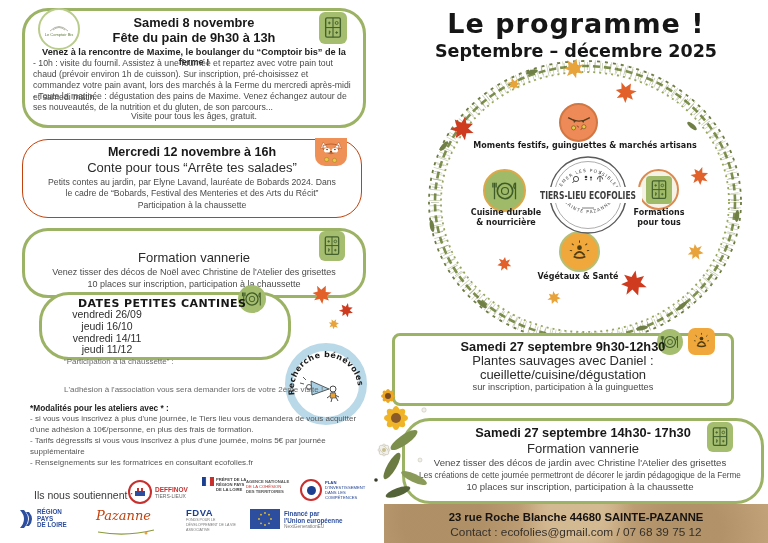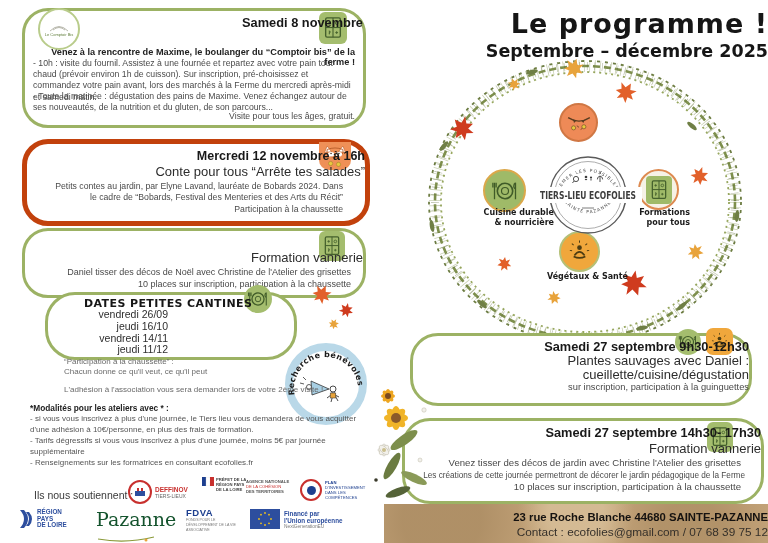--- a/index.html
+++ b/index.html
@@ -1,22 +1,22 @@
 <!DOCTYPE html>
 <html><head>
 <meta charset="utf-8">
 <style>
   html,body{margin:0;padding:0;background:#ffffff;}
   .page{position:relative;width:768px;height:543px;background:#fff;overflow:hidden;
         font-family:"Liberation Sans",sans-serif;color:#3a3a3a;}
   .abs{position:absolute;}
   .card{position:absolute;background:#fff;}
   .gr{border:3px solid #9cb264;border-radius:26px;}
-  .or{border:5px solid #c2410c;border-radius:26px;}
-  .c{text-align:right;}
+  .or{border:1px solid #c2410c;border-radius:26px;}
+  .c{text-align:center;}
   .hand{font-family:"DejaVu Sans",sans-serif;font-weight:800;color:#161616;}
   .bold{font-weight:bold;color:#222;}
   .body-s{font-size:8.7px;line-height:11.2px;color:#4a4a4a;}
   .title-13{font-size:12.8px;font-weight:bold;color:#181818;}
   .sub-13{font-size:13px;color:#2c2c2c;}
   .note{font-size:8px;color:#6a6a6a;line-height:10.5px;}
   .badge{position:absolute;display:flex;align-items:center;justify-content:center;}
   .icon-circle{border-radius:50%;display:flex;align-items:center;justify-content:center;}
   .cat-label{font-family:"DejaVu Sans",sans-serif;font-weight:800;font-size:8px;color:#1c1c1c;line-height:10px;}
   .logo-txt{font-size:4px;line-height:4.6px;color:#5f7d3a;text-align:center;}
@@ -82,20 +82,21 @@
     </defs>
   </svg>
 
   <div class="card gr" style="left:22px;top:8px;width:338px;height:114px">
     <div class="badge" style="left:294px;top:1px;width:28px;height:32px;background:#a4bd6e;border-radius:6px">
       <svg width="22" height="26">
           <use href="#sym-grid"></use>
         </svg>
     </div>
     <div class="abs c title-13" style="left:0;top:4px;width:100%">Samedi 8 novembre</div>
+    <div class="abs c title-13" style="left:0;top:19px;width:100%">Fête du pain de 9h30 à 13h</div>
     <div class="abs c bold" style="left:8px;top:36px;width:322px;font-size:9.2px">Venez à la rencontre de Maxime, le boulanger du “Comptoir bis” de la ferme !</div>
     <div class="abs body-s" style="left:8px;top:47px;width:322px">- 10h : visite du fournil. Assistez à une fournée et repartez avec votre pain tout chaud (prévoir environ 1h de cuisson). Sur inscription, pré-choisissez et commandez votre pain avant, lors des marchés à la Ferme du mercredi après-midi et samedi matin.</div>
     <div class="abs body-s" style="left:8px;top:80px;width:322px">- Toute la matinée : dégustation des pains de Maxime. Venez échangez autour de ses nouveautés, de la nutrition et du gluten, de son parcours...</div>
     <div class="abs c body-s" style="left:8px;top:100px;width:322px">Visite pour tous les âges, gratuit.</div>
   </div>
 
   <div class="abs icon-circle" style="left:38px;top:8px;width:38px;height:38px;background:#fff;border:2px solid #b9cc8b;flex-direction:column">
     <svg width="22" height="12">
         <path d="M2,10 Q11,1 20,10 M5,9 Q11,4 17,9" fill="none" stroke="#9a9a8a" stroke-width="0.7"></path>
       </svg>
@@ -114,25 +115,25 @@
     <div class="abs c body-s" style="left:22px;top:60px;width:294px">Participation à la chaussette</div>
   </div>
 
   <div class="card gr" style="left:22px;top:228px;width:338px;height:64px">
     <div class="badge" style="left:294px;top:0px;width:26px;height:30px;background:#a4bd6e;border-radius:6px">
       <svg width="20" height="24">
           <use href="#sym-grid"></use>
         </svg>
     </div>
     <div class="abs c sub-13" style="left:0;top:19px;width:100%">Formation vannerie</div>
-    <div class="abs c body-s" style="left:12px;top:36px;width:314px;font-size:9px">Daniel tisser des décos de Noël avec Christine de l'Atelier des grisettes</div>
+    <div class="abs c body-s" style="left:12px;top:36px;width:314px;font-size:9px">Venez tisser des décos de Noël avec Christine de l'Atelier des grisettes</div>
     <div class="abs c body-s" style="left:12px;top:48px;width:314px;font-size:9px">10 places sur inscription, participation à la chaussette</div>
   </div>
 
-  <div class="card gr" style="left:45px;top:292px;width:246px;height:62px;border-radius:30px">
+  <div class="card gr" style="left:39px;top:292px;width:246px;height:62px;border-radius:30px">
     <div class="badge icon-circle" style="left:196px;top:-10px;width:28px;height:28px;background:#a4bd6e">
       <svg width="22" height="22">
           <use href="#sym-plate"></use>
         </svg>
     </div>
     <div class="abs hand" style="left:36px;top:2px;font-size:11px;letter-spacing:0.4px">DATES PETITES CANTINES</div>
     <div class="abs c" style="left:10px;top:14px;width:110px;font-size:10.5px;color:#2e2e2e;line-height:11.8px">
       <div>vendredi 26/09</div>
       <div>jeudi 16/10</div>
       <div>vendredi 14/11</div>
@@ -158,21 +159,20 @@
       <path d="M26,38 L44,46 L27,52 Z" fill="#a8cfe3" stroke="#333" stroke-width="0.8"></path>
       <circle cx="24" cy="44" r="2.5" fill="#fff" stroke="#333" stroke-width="0.8"></circle>
       <circle cx="48" cy="46" r="3" fill="#fff" stroke="#333" stroke-width="0.9"></circle>
       <path d="M47,49 q1,6 -1,10 M49,49 q2,6 4,9 M46,52 l-4,3 M50,52 l4,2" stroke="#333" stroke-width="0.9" fill="none"></path>
       <rect x="45.2" y="50" width="5.6" height="5" fill="#e8a33b" stroke="#333" stroke-width="0.5"></rect>
       <path d="M18,34 l3,3 M15,40 l4,1" stroke="#333" stroke-width="0.8"></path>
     </g>
   </svg>
 
   <div class="abs note" style="left:64px;top:357px;width:230px">“Participation à la chaussette” :</div>
-  <div class="abs note" style="left:64px;top:367px;width:230px">Chacun donne ce qu'il veut, ce qu'il peut</div>
   <div class="abs note" style="left:64px;top:385px;width:300px">L'adhésion à l'association vous sera demander lors de votre 2ème visite !</div>
 
   <div class="abs" style="left:30px;top:403px;width:330px;font-size:8.3px;font-weight:bold;color:#222">*Modalités pour les ateliers avec * :</div>
   <div class="abs note" style="left:30px;top:414px;width:328px;color:#555">- si vous vous inscrivez à plus d'une journée, le Tiers lieu vous demandera de vous acquitter d'une adhésion à 10€/personne, en plus des frais de formation.</div>
   <div class="abs note" style="left:30px;top:436px;width:328px;color:#555">- Tarifs dégressifs si vous vous inscrivez à plus d'une journée, moins 5€ par journée supplémentaire</div>
   <div class="abs note" style="left:30px;top:458px;width:328px;color:#555">- Renseignements sur les formatrices en consultant ecofolies.fr</div>
 
   <div class="abs" style="left:34px;top:489px;font-size:10.5px;color:#3a3a3a">Ils nous soutiennent :</div>
 
   <div class="abs" style="left:128px;top:480px;display:flex;align-items:center;gap:3px">
@@ -221,21 +221,21 @@
       <path d="M8,4 Q14,11 8,18 L11,18 Q17,11 11,4 Z" fill="#2d4e9e"></path>
     </svg>
     <div style="line-height:6.5px">
       <div style="font-size:6.3px;font-weight:bold;color:#2d4e9e">RÉGION</div>
       <div style="font-size:6.3px;font-weight:bold;color:#2d4e9e">PAYS</div>
       <div style="font-size:6.3px;font-weight:bold;color:#2d4e9e">DE LOIRE</div>
     </div>
   </div>
 
   <div class="abs" style="left:96px;top:508px">
-    <div style="font-family:'DejaVu Serif',serif;font-size:19px;color:#14532d">Pazanne</div>
+    <div style="font-family:'DejaVu Serif',serif;font-style:italic;font-size:13px;color:#c2410c">Pazanne</div>
     <svg width="60" height="8">
         <path d="M2,3 Q30,8 58,1" fill="none" stroke="#8a9a3a" stroke-width="1.2"></path>
         <circle cx="50" cy="4" r="1.5" fill="#e8a33b"></circle>
       </svg>
   </div>
 
   <div class="abs" style="left:186px;top:507px;width:60px">
     <div style="font-size:9.5px;font-weight:bold;color:#1d3f8f;letter-spacing:0.5px">FDVA</div>
     <div class="tinylogo" style="font-size:3.6px;color:#777;width:52px">FONDS POUR LE DÉVELOPPEMENT DE LA VIE ASSOCIATIVE</div>
   </div>
@@ -293,20 +293,21 @@
       <use href="#sym-leaf" x="-10" y="-10" width="20" height="20" transform="translate(242,228) rotate(160) scale(1.35)" fill="#cf3b1e"></use>
       <use href="#sym-leaf" x="-10" y="-10" width="20" height="20" transform="translate(162,242) rotate(-160) scale(0.7)" fill="#e8a33b"></use>
     </g>
   </svg>
 
   <div class="abs icon-circle" style="left:559px;top:103px;width:35px;height:35px;background:#ee8a57;border:2px solid #d07744">
     <svg width="26" height="26">
         <use href="#sym-banner"></use>
       </svg>
   </div>
+  <div class="abs c cat-label" style="left:420px;top:141px;width:330px">Moments festifs, guinguettes &amp; marchés artisans</div>
 
   <div class="abs icon-circle" style="left:483px;top:169px;width:39px;height:39px;background:#9fba68;border:2px solid #dba84b">
     <svg width="28" height="28">
         <use href="#sym-plate"></use>
       </svg>
   </div>
   <div class="abs c cat-label" style="left:458px;top:208px;width:96px">
     <div>Cuisine durable</div>
     <div>&amp; nourricière</div>
   </div>
@@ -350,21 +351,21 @@
         <path d="M50.6,30 q1.4,2.4 2.8,0 z" stroke="none"></path>
       <circle cx="57" cy="28.6" r="1.1" stroke="none"></circle>
         <path d="M55.8,30.4 q1.2,2 2.4,0 z" stroke="none"></path>
       <path d="M66,33 l0,-6 M66,27 q-3,1 -2.6,3.4 M66,27 q3,1 2.6,3.4 M66,25 q0,-2 1.6,-2.6" fill="none" stroke-width="0.9"></path>
     </g>
     <rect x="0" y="38" width="108" height="16" fill="#ffffff"></rect>
     <text x="54" y="50" text-anchor="middle" font-family="DejaVu Sans" font-weight="bold" font-size="9.6" fill="#3c3c3c" textLength="96" lengthAdjust="spacingAndGlyphs">TIERS-LIEU ECOFOLIES</text>
     <line x1="48" y1="59" x2="60" y2="59" stroke="#5a5a5a" stroke-width="0.8"></line>
   </svg>
 
-  <div class="card gr" style="left:410px;top:333px;width:336px;height:67px;border-radius:28px">
+  <div class="card gr" style="left:392px;top:333px;width:336px;height:67px;border-radius:8px">
     <div class="badge icon-circle" style="left:262px;top:-7px;width:26px;height:26px;background:#a4bd6e">
       <svg width="20" height="20">
           <use href="#sym-plate"></use>
         </svg>
     </div>
     <div class="badge" style="left:293px;top:-8px;width:27px;height:27px;background:#f0a73c;border-radius:7px">
       <svg width="21" height="21">
           <use href="#sym-meditate"></use>
         </svg>
     </div>

